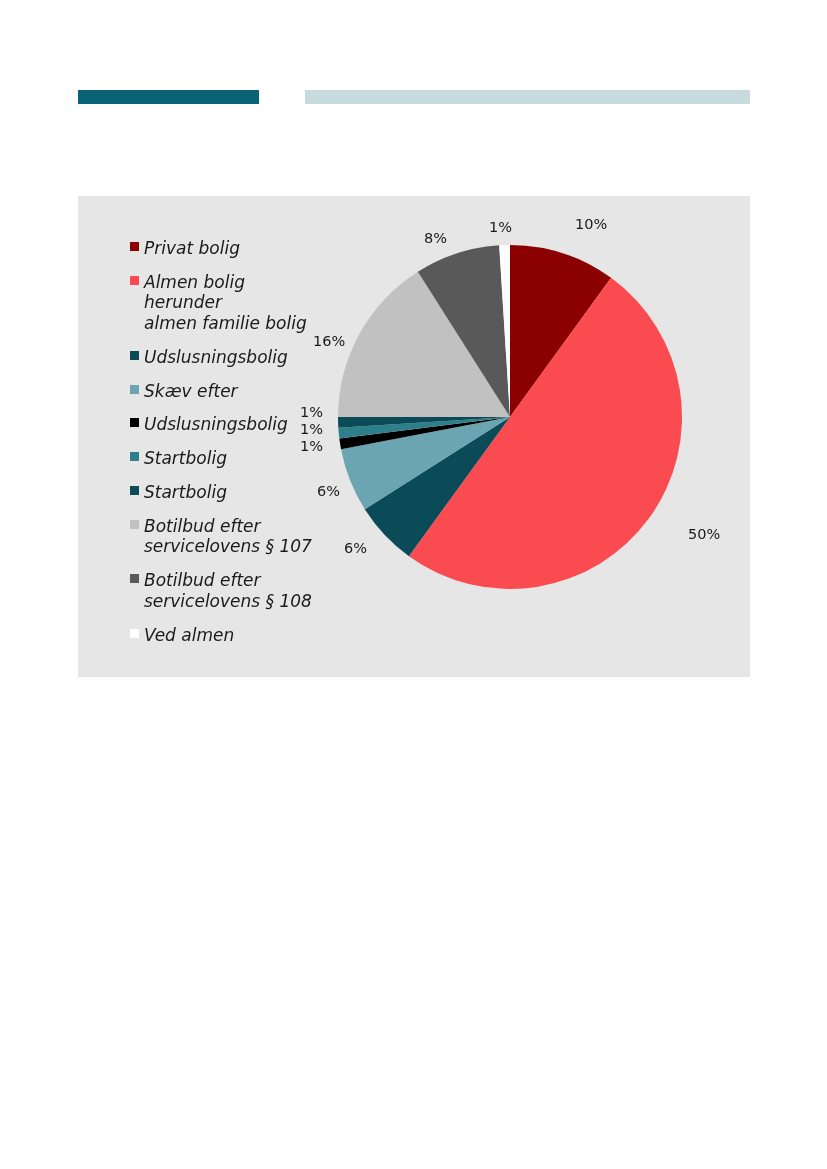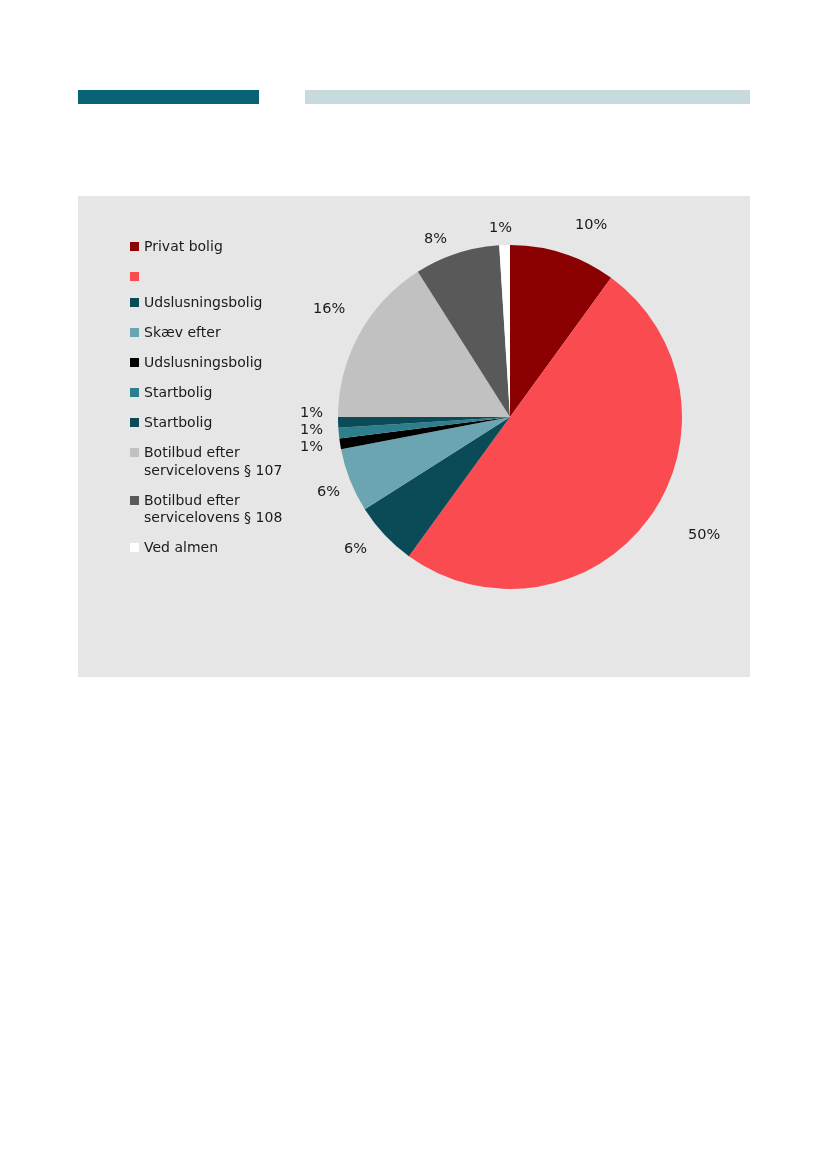--- a/index.html
+++ b/index.html
@@ -64,23 +64,24 @@
     line-height: 1.22;
   }
   .legend-swatch {
     width: 9px;
     height: 9px;
     flex: 0 0 9px;
     margin-top: 4px;
     margin-right: 5px;
   }
   .legend-label {
-    font-size: 14px;
+    font-size: 17px;
     color: #1A1A1A;
     white-space: pre-line;
+    font-style: italic;
   }
 
   
   #pie-chart {
     position: absolute;
     left: 0;
     top: 0;
     width: 672px;
     height: 481px;
   }
@@ -117,32 +118,34 @@
   </svg>
 
   <div id="pie-labels">
       <div class="pie-pct-label" style="left: 497px; top: 20px;">10%</div>
       <div class="pie-pct-label" style="left: 610px; top: 330px;">50%</div>
       <div class="pie-pct-label" style="left: 266px; top: 344px;">6%</div>
       <div class="pie-pct-label" style="left: 239px; top: 287px;">6%</div>
       <div class="pie-pct-label" style="left: 222px; top: 242px;">1%</div>
       <div class="pie-pct-label" style="left: 222px; top: 225px;">1%</div>
       <div class="pie-pct-label" style="left: 222px; top: 208px;">1%</div>
-      <div class="pie-pct-label" style="left: 235px; top: 104px;">16%</div>
+      <div class="pie-pct-label" style="left: 235px; top: 137px;">16%</div>
       <div class="pie-pct-label" style="left: 346px; top: 34px;">8%</div>
       <div class="pie-pct-label" style="left: 411px; top: 23px;">1%</div>
     </div>
 
   <div id="chart-legend">
       <div class="legend-item">
         <span class="legend-swatch" style="background: rgb(139, 0, 0);"></span>
         <span class="legend-label">Privat bolig</span>
       </div>
       <div class="legend-item">
         <span class="legend-swatch" style="background: rgb(250, 75, 80);"></span>
+        <span class="legend-label">Almen bolig herunder
+almen familie bolig</span>
       </div>
       <div class="legend-item">
         <span class="legend-swatch" style="background: rgb(11, 74, 87);"></span>
         <span class="legend-label">Udslusningsbolig</span>
       </div>
       <div class="legend-item">
         <span class="legend-swatch" style="background: rgb(107, 165, 178);"></span>
         <span class="legend-label">Skæv efter</span>
       </div>
       <div class="legend-item">

